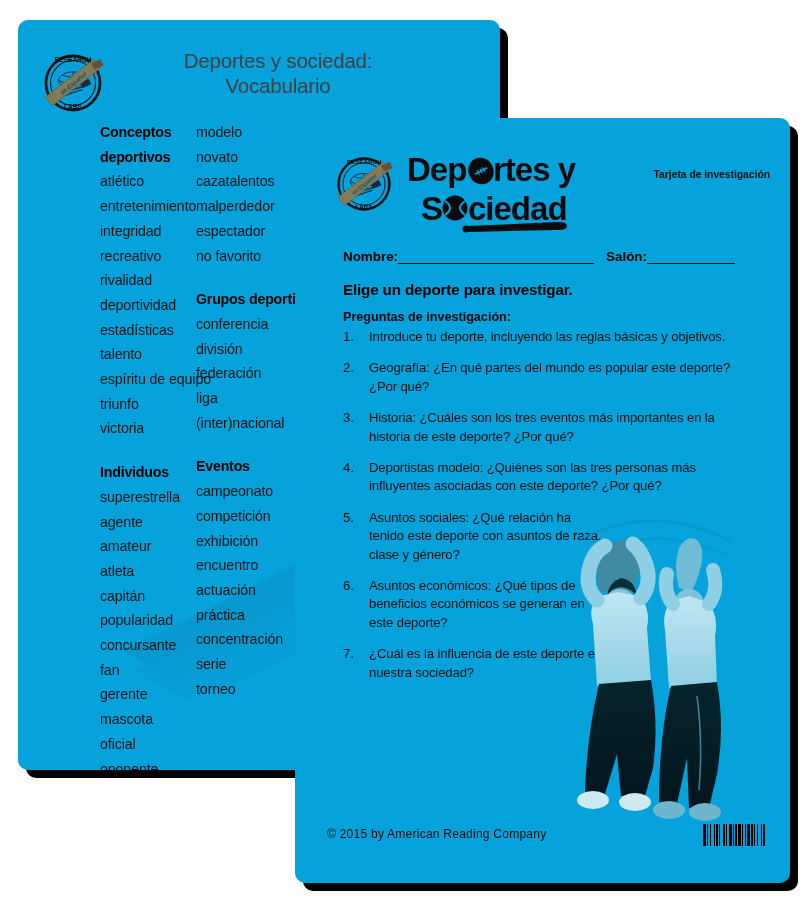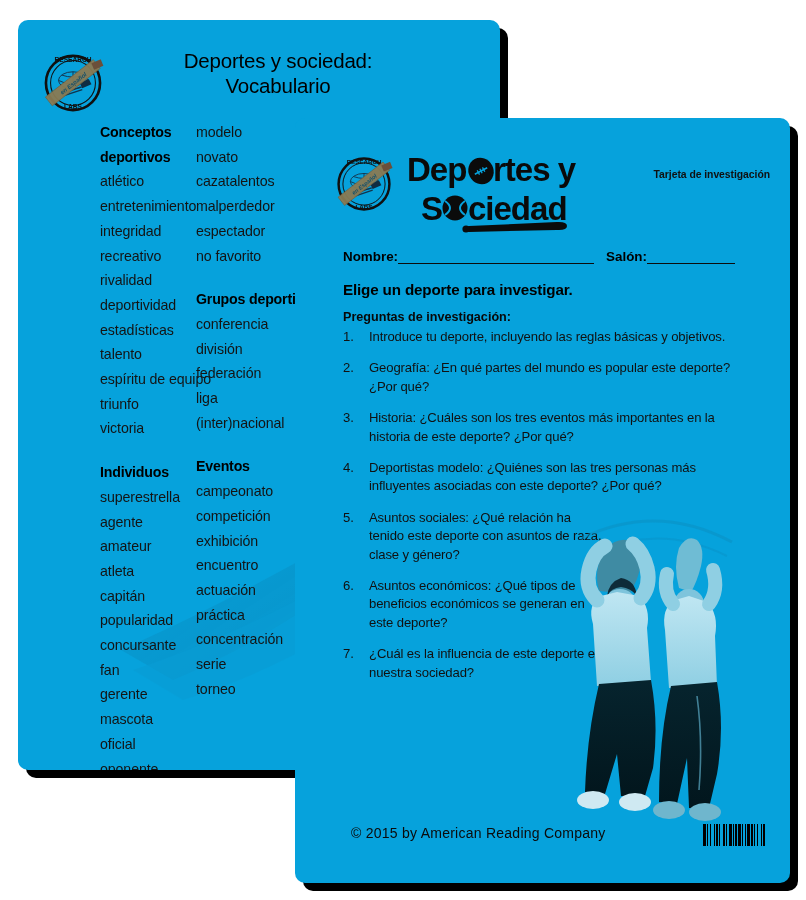--- a/index.html
+++ b/index.html
@@ -46,21 +46,21 @@
   }
   #back-seal { left: 22px; top: 30px; }
 
   #back-title {
     position: absolute;
     left: 95px; top: 28px;
     width: 330px;
     text-align: center;
     font-size: 20.5px;
     line-height: 25px;
-    color: #000000;
+    color: #404040;
     font-weight: 400;
     letter-spacing: -.2px;
   }
 
   .vcol {
     position: absolute;
     top: 100px;
     font-size: 14.2px;
     line-height: 24.7px;
     color: #141414;
@@ -161,22 +161,22 @@
 
   .athletes {
     position: absolute;
     left: 252px; top: 378px;
     width: 215px; height: 340px;
     pointer-events: none;
   }
 
   #copyright {
     position: absolute;
-    left: 56px; bottom: 42px;
-    font-size: 14px;
+    left: 32px; bottom: 42px;
+    font-size: 12px;
     color: #0b0b0b;
     letter-spacing: .25px;
     text-align: center;
   }
 
   #barcode {
     position: absolute;
     right: 22px; bottom: 37px;
     height: 22px;
     display: flex;

